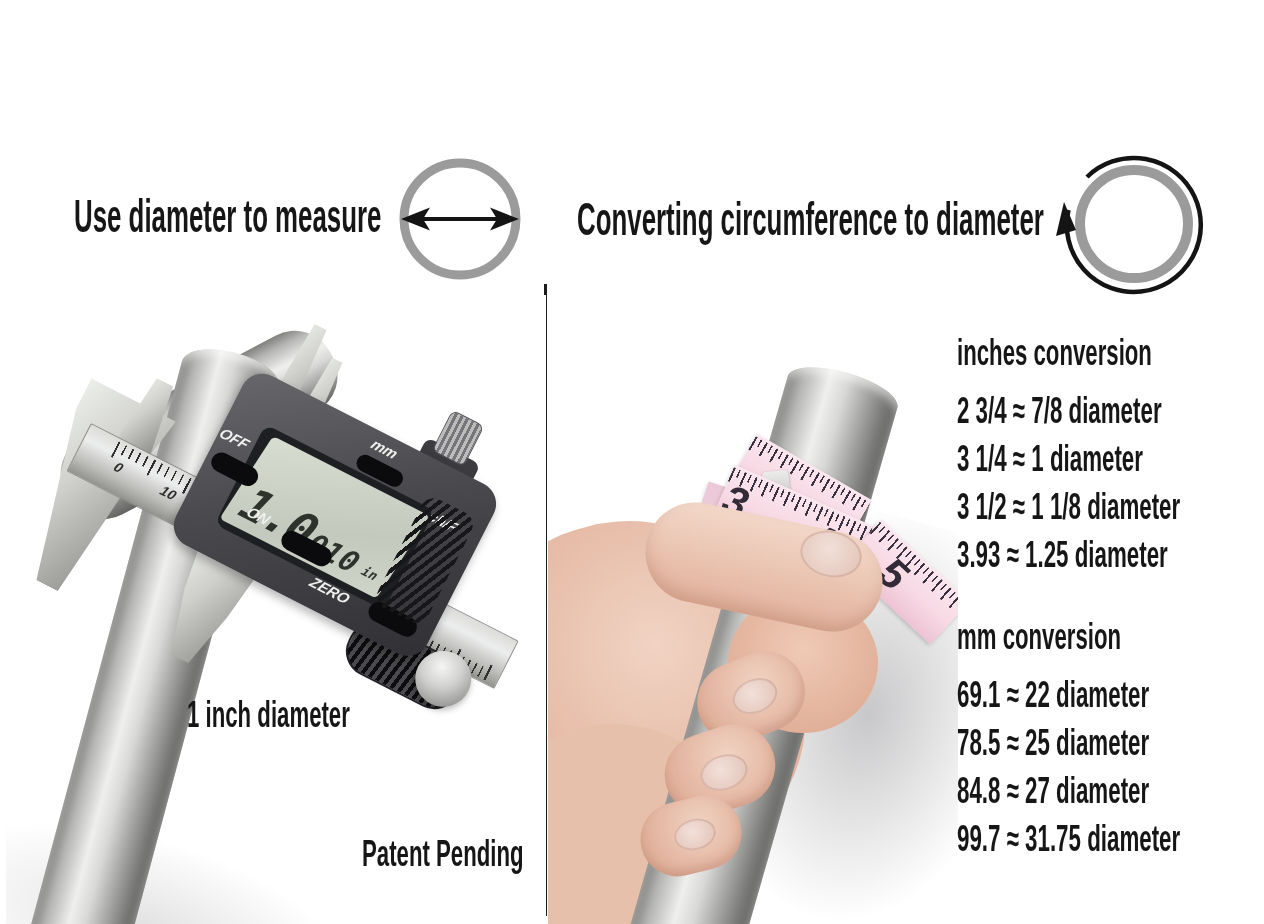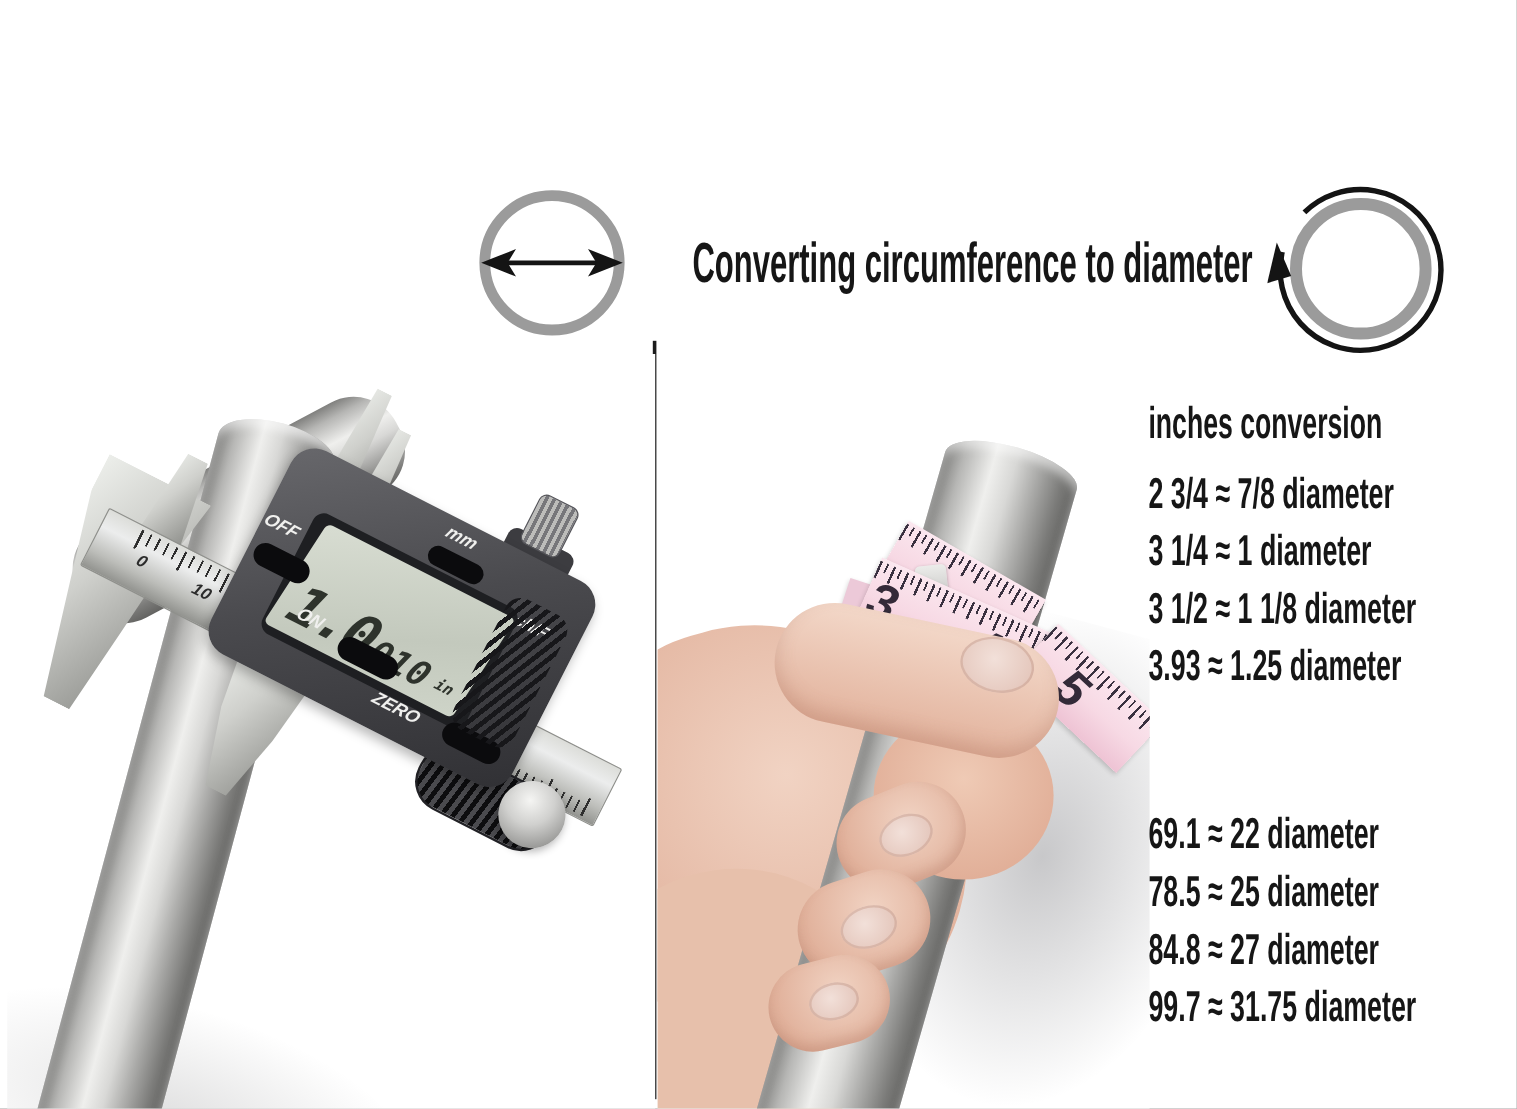--- a/index.html
+++ b/index.html
@@ -128,20 +128,23 @@
   #n1{left:184px;top:384px;width:46px;height:34px;border-radius:50%;transform:rotate(-22deg);}
   #n2{left:152px;top:460px;width:48px;height:35px;border-radius:50%;transform:rotate(-18deg);}
   #n3{left:126px;top:524px;width:42px;height:31px;border-radius:50%;transform:rotate(-14deg);}
 </style>
 </head>
 <body>
 
 <div id="stage">
 
 
+  <div class="abs t-sub" style="left:74px;top:188px;">
+    <span class="cond">Use diameter to measure</span>
+  </div>
   <svg class="abs" style="left:394px;top:154px;" width="132" height="132" viewBox="0 0 132 132">
     <circle cx="66" cy="65" r="56" fill="none" stroke="#9b9b9b" stroke-width="9"></circle>
     <line x1="16" y1="65" x2="116" y2="65" stroke="#141414" stroke-width="4"></line>
     <path d="M7 65 L36 53.5 L29 65 L36 76.5 Z" fill="#141414"></path>
     <path d="M125 65 L96 53.5 L103 65 L96 76.5 Z" fill="#141414"></path>
   </svg>
 
   <div class="abs t-sub" style="left:577px;top:191px;">
     <span class="cond">Converting circumference to diameter</span>
   </div>
@@ -199,20 +202,26 @@
         <div class="cal-pill" style="left:6px;top:90px;width:50px;height:20px;"></div>
         <span class="cal-lab" style="left:62px;top:122px;">ON</span>
         <div class="cal-pill" style="left:104px;top:128px;width:54px;height:20px;"></div>
         <span class="cal-lab" style="left:150px;top:156px;">ZERO</span>
         <div class="cal-pill" style="left:214px;top:152px;width:52px;height:20px;"></div>
         <div class="abs" id="vents"></div>
       </div>
     </div>
   </div>
 
+  <div class="abs t-body" style="left:187px;top:694px;">
+    <span class="cond">1 inch diameter</span>
+  </div>
+  <div class="abs t-body" style="left:362px;top:833px;">
+    <span class="cond">Patent Pending</span>
+  </div>
 
   <div class="abs photo" style="left:548px;top:295px;width:410px;height:629px;">
     <div class="abs" id="shadow-right"></div>
     <div class="abs skin1" id="palm"></div>
     <div class="abs" id="heel"></div>
     <div class="abs tape" id="tape-back"></div>
     <div class="abs metal-bar" id="bar-right"></div>
 
     <div class="abs tape" id="tape-seg0">
       <div class="tape-ticks"></div>
@@ -251,20 +260,23 @@
     <div class="t-row">
       <span class="cond">2 3/4 ≈ 7/8 diameter</span></div>
     <div class="t-row">
       <span class="cond">3 1/4 ≈ 1 diameter</span></div>
     <div class="t-row">
       <span class="cond">3 1/2 ≈ 1 1/8 diameter</span></div>
     <div class="t-row">
       <span class="cond">3.93 ≈ 1.25 diameter</span></div>
   </div>
 
+  <div class="abs t-body" style="left:957px;top:616px;">
+    <span class="cond">mm conversion</span>
+  </div>
   <div class="abs" style="left:957px;top:674px;">
     <div class="t-row">
       <span class="cond">69.1 ≈ 22 diameter</span></div>
     <div class="t-row">
       <span class="cond">78.5 ≈ 25 diameter</span></div>
     <div class="t-row">
       <span class="cond">84.8 ≈ 27 diameter</span></div>
     <div class="t-row">
       <span class="cond">99.7 ≈ 31.75 diameter</span></div>
   </div>

